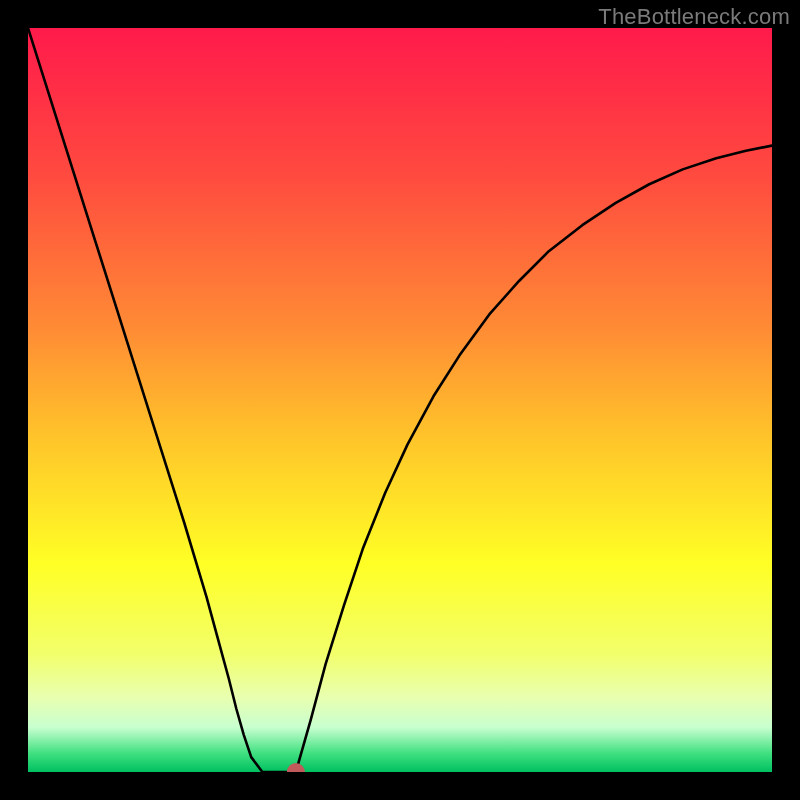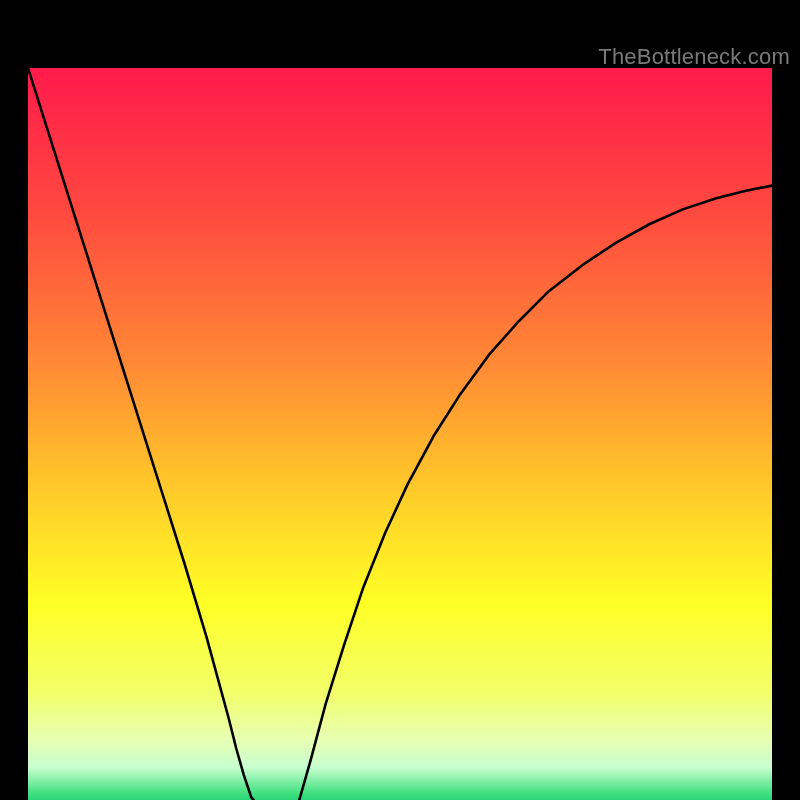--- a/index.html
+++ b/index.html
@@ -8,21 +8,20 @@
     width: 800px;
     height: 800px;
     overflow: hidden;
     background: #000;
     font-family: Arial, Helvetica, sans-serif;
   }
   .frame {
     position: absolute;
     inset: 0;
     background: #000;
-    margin-top: 40px;
   }
   .plot {
     position: absolute;
     left: 28px;
     top: 28px;
     width: 744px;
     height: 744px;
   }
   .watermark {
     position: absolute;

